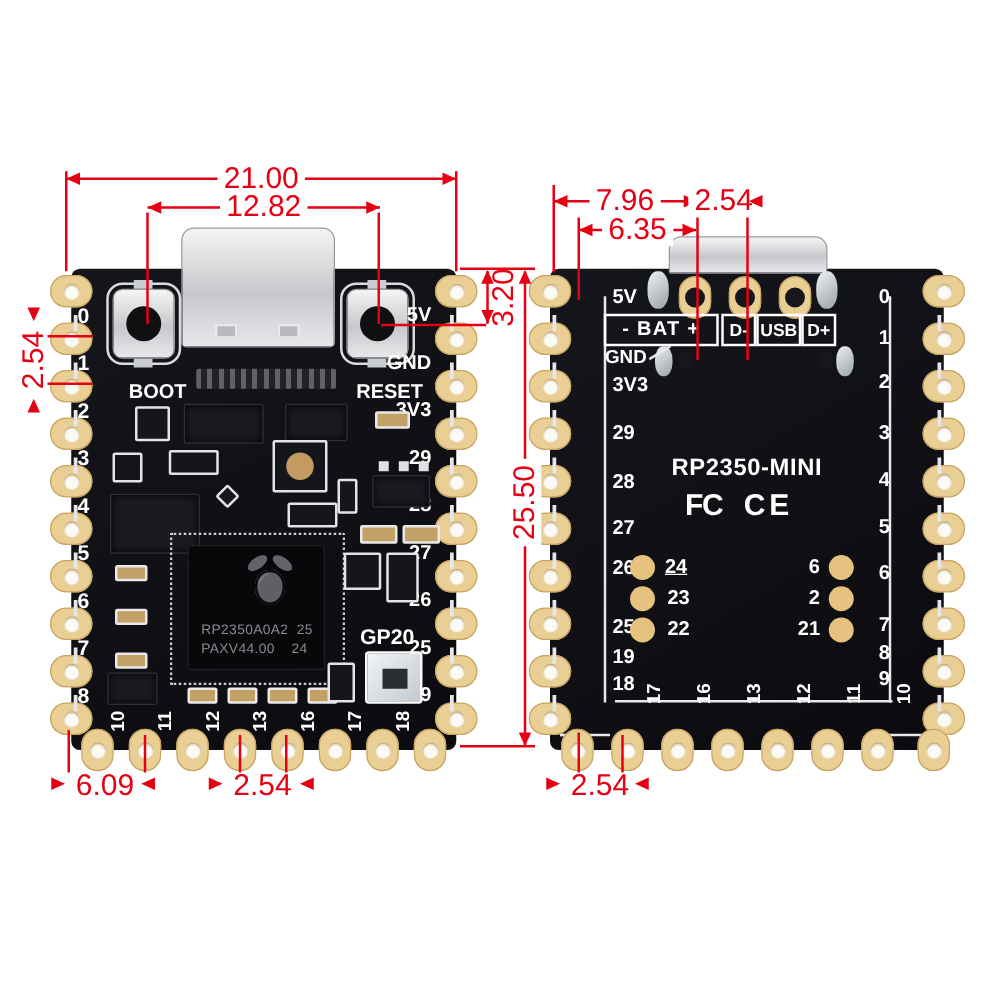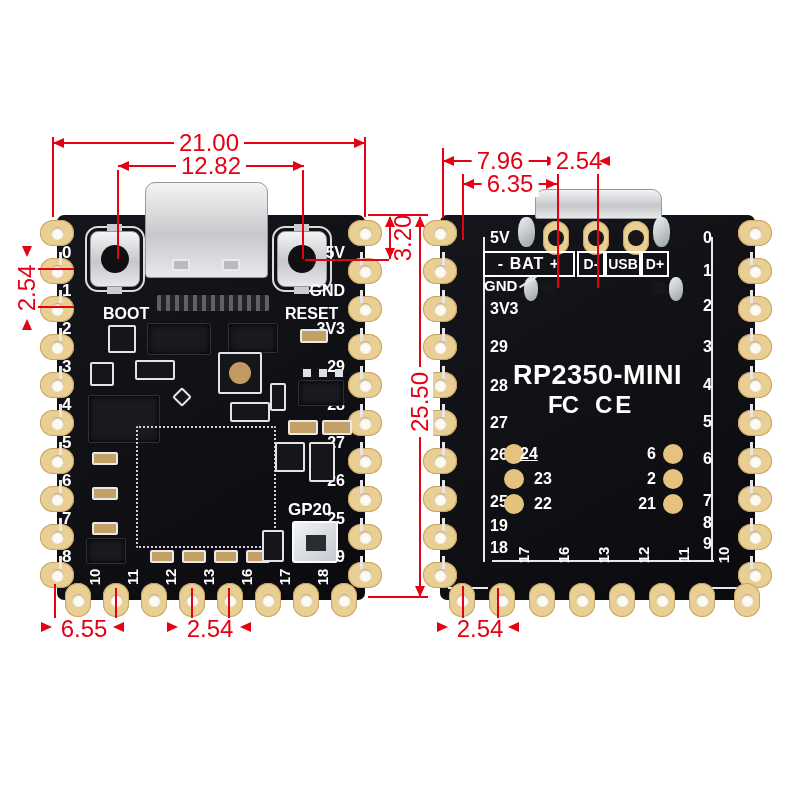--- a/index.html
+++ b/index.html
@@ -160,20 +160,29 @@
     <div class="wbox" style="left:173px;top:187px;width:40px;height:20px;"></div>
     <div class="wbox" style="left:213px;top:168px;width:16px;height:28px;"></div>
     <div style="left:246px;top:154px;width:8px;height:8px;background:#dfe0e4;"></div>
     <div style="left:262px;top:154px;width:8px;height:8px;background:#dfe0e4;"></div>
     <div style="left:278px;top:154px;width:8px;height:8px;background:#dfe0e4;"></div>
     <div class="ic" style="left:241px;top:165px;width:46px;height:26px;"></div>
     <div class="cap" style="left:231px;top:205px;width:30px;height:15px;"></div>
     <div class="cap" style="left:265px;top:205px;width:30px;height:15px;"></div>
     <div style="left:79px;top:211px;width:140px;height:122px;border:2px dotted #cfcfd4;border-radius:2px;"></div>
 
+    <div style="left:93px;top:221px;width:110px;height:100px;background:#08080a;border:1px solid #1f1f24;border-radius:3px;">
+      <s style="left:43px;top:8px;width:44px;height:46px;">
+        <u style="left:3px;top:1px;width:18px;height:9px;border-radius:50%;background:#63636a;transform:rotate(-35deg);"></u>
+        <u style="left:23px;top:1px;width:18px;height:9px;border-radius:50%;background:#63636a;transform:rotate(35deg);"></u>
+        <u style="left:10px;top:11px;width:24px;height:28px;background:#5f5f66;border-radius:46% 46% 50% 50%;box-shadow:inset 0 0 0 2px #0a0a0c, inset 6px 6px 0 -4px #73737a;"></u>
+      </s>
+      <s class="chiptxt" style="left:10px;top:60px;">RP2350A0A2  25</s>
+      <s class="chiptxt" style="left:10px;top:75px;">PAXV44.00    24</s>
+    </div>
     <div class="cap" style="left:35px;top:237px;width:26px;height:13px;"></div>
     <div class="cap" style="left:35px;top:272px;width:26px;height:13px;"></div>
     <div class="cap" style="left:35px;top:307px;width:26px;height:13px;"></div>
     <div class="ic" style="left:29px;top:323px;width:40px;height:26px;"></div>
     <div class="cap" style="left:93px;top:335px;width:24px;height:13px;"></div>
     <div class="cap" style="left:125px;top:335px;width:24px;height:13px;"></div>
     <div class="cap" style="left:157px;top:335px;width:24px;height:13px;"></div>
     <div class="cap" style="left:189px;top:335px;width:24px;height:13px;"></div>
     <div class="wbox" style="left:218px;top:227px;width:30px;height:30px;"></div>
     <div class="wbox" style="left:252px;top:227px;width:26px;height:40px;"></div>
@@ -213,21 +222,21 @@
     <div style="left:137px;top:36px;width:28px;height:26px;border:2px solid #fff;">
         <b style="left:0;top:1px;width:24px;text-align:center;font-size:14px;">D-</b>
       </div>
     <div style="left:165px;top:36px;width:36px;height:26px;border:2px solid #fff;">
         <b style="left:0;top:1px;width:32px;text-align:center;font-size:14px;">USB</b>
       </div>
     <div style="left:201px;top:36px;width:28px;height:26px;border:2px solid #fff;">
         <b style="left:0;top:1px;width:24px;text-align:center;font-size:14px;">D+</b>
       </div>
 
-    <b style="left:0;top:150px;width:315px;text-align:center;font-size:27px;letter-spacing:.5px;">RP2350-MINI</b>
+    <b style="left:0;top:150px;width:315px;text-align:center;font-size:19px;letter-spacing:.5px;">RP2350-MINI</b>
     <b style="left:108px;top:180px;font-size:24px;letter-spacing:-1px;">FC</b>
     <b style="left:155px;top:180px;font-size:24px;letter-spacing:3px;">CE</b>
 
     <i class="pad pL" style="--i:0"></i>
       <i class="pad pL" style="--i:1"></i>
       <i class="pad pL" style="--i:2"></i>
       <i class="pad pL" style="--i:3"></i>
       <i class="pad pL" style="--i:4"></i>
       <i class="pad pL" style="--i:5"></i>
       <i class="pad pL" style="--i:6"></i>
@@ -287,21 +296,21 @@
     <b class="blR" style="top:160px;">4</b>
     <b class="blR" style="top:197px;">5</b>
     <b class="blR" style="top:234px;">6</b>
     <b class="blR" style="top:276px;">7</b>
     <b class="blR" style="top:298px;">8</b>
     <b class="blR" style="top:319px;">9</b>
 
     <i class="cpad" style="left:64px;top:229px;"></i>
     <i class="cpad" style="left:64px;top:254px;"></i>
     <i class="cpad" style="left:64px;top:279px;"></i>
-    <b style="left:80px;top:229px;text-decoration:underline;">24</b>
+    <b style="left:92px;top:229px;text-decoration:underline;">24</b>
     <b style="left:94px;top:254px;">23</b>
     <b style="left:94px;top:279px;">22</b>
     <b style="left:180px;top:229px;width:36px;text-align:right;">6</b>
     <b style="left:180px;top:254px;width:36px;text-align:right;">2</b>
     <b style="left:180px;top:279px;width:36px;text-align:right;">21</b>
     <i class="cpad" style="left:223px;top:229px;"></i>
     <i class="cpad" style="left:223px;top:254px;"></i>
     <i class="cpad" style="left:223px;top:279px;"></i>
 
     <b class="blB" style="--i:0">17</b>
@@ -341,21 +350,21 @@
 
   <div class="rl" style="left:368px;top:596px;width:60px;height:2px;"></div>
   <div class="rl" style="left:419px;top:217px;width:2px;height:380px;"></div>
   <div class="ar aU" style="left:415px;top:216px;"></div>
   <div class="ar aD" style="left:415px;top:586px;"></div>
   <div class="dlab rot bg" style="left:420px;top:402px;">25.50</div>
 
   <div class="rl" style="left:54px;top:584px;width:2px;height:34px;"></div>
   <div class="rl" style="left:115px;top:588px;width:2px;height:30px;"></div>
   <div class="ar aR" style="left:41px;top:622px;"></div>
-  <div class="dlab" style="left:84px;top:629px;">6.55</div>
+  <div class="dlab" style="left:84px;top:629px;">6.09</div>
   <div class="ar aL" style="left:113px;top:622px;"></div>
 
   <div class="rl" style="left:191px;top:588px;width:2px;height:30px;"></div>
   <div class="rl" style="left:228px;top:588px;width:2px;height:30px;"></div>
   <div class="ar aR" style="left:167px;top:622px;"></div>
   <div class="dlab" style="left:210px;top:629px;">2.54</div>
   <div class="ar aL" style="left:240px;top:622px;"></div>
 
   <div class="rl" style="left:442px;top:148px;width:2px;height:70px;"></div>
   <div class="rl" style="left:557px;top:148px;width:2px;height:140px;"></div>

